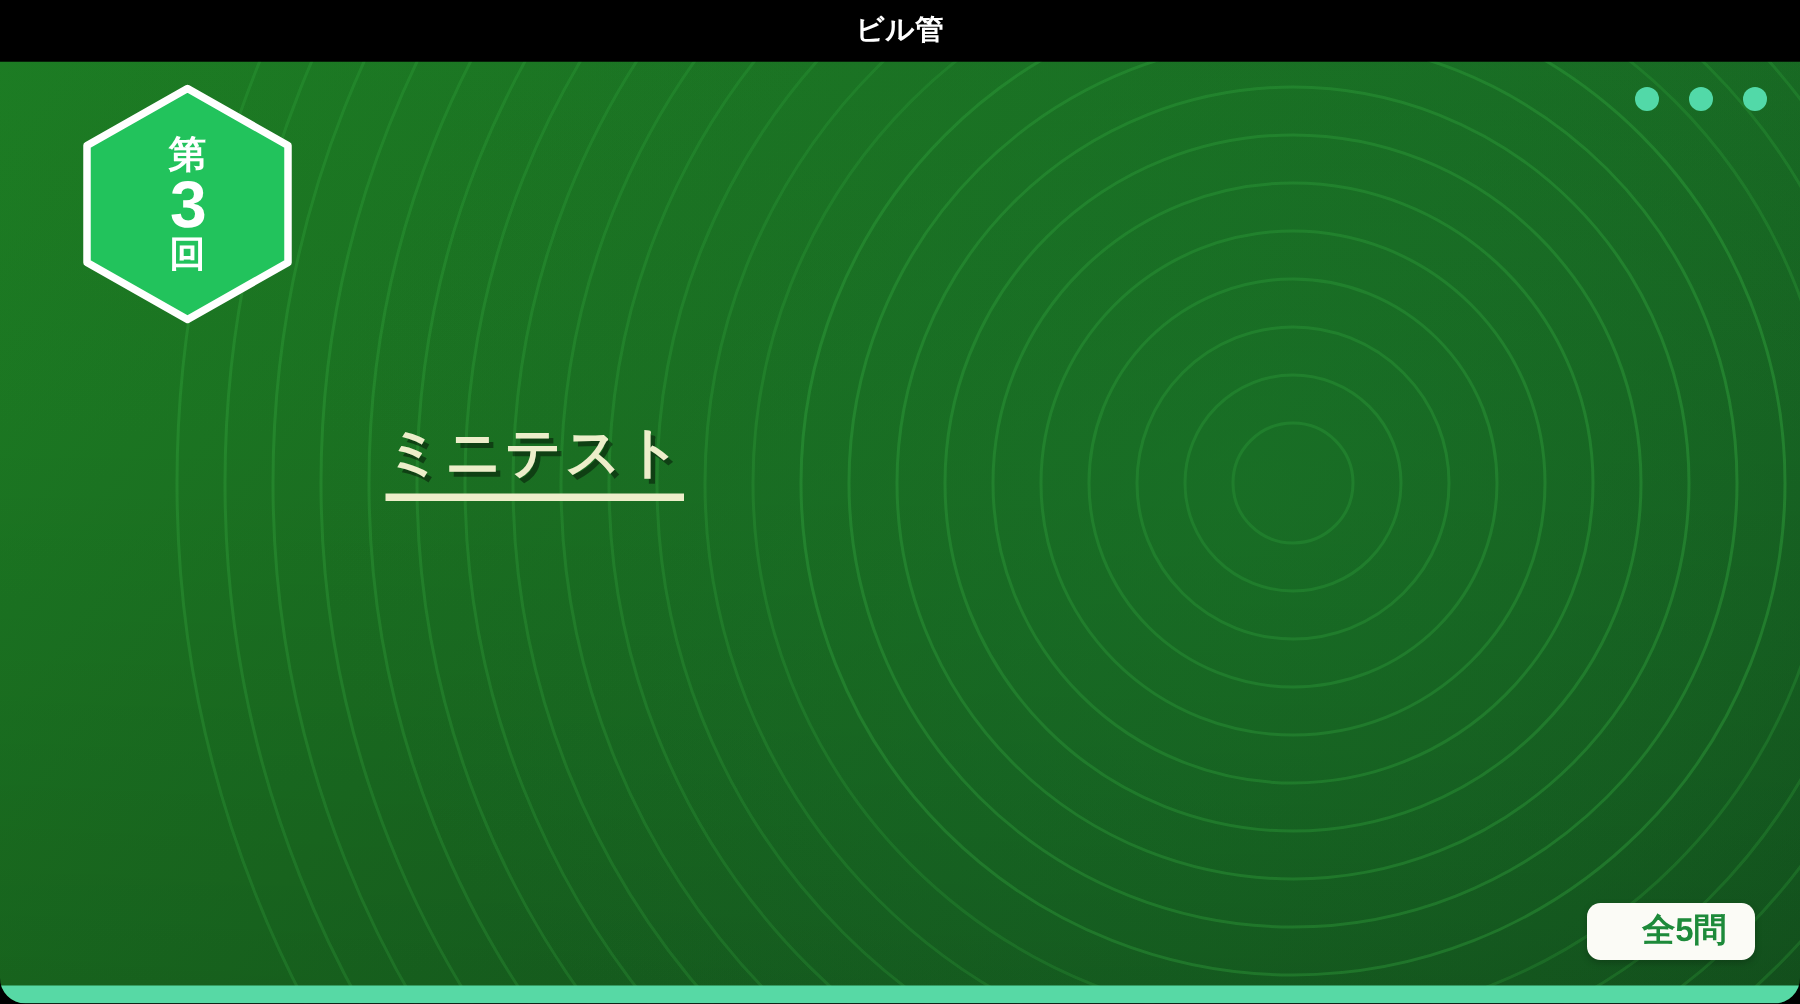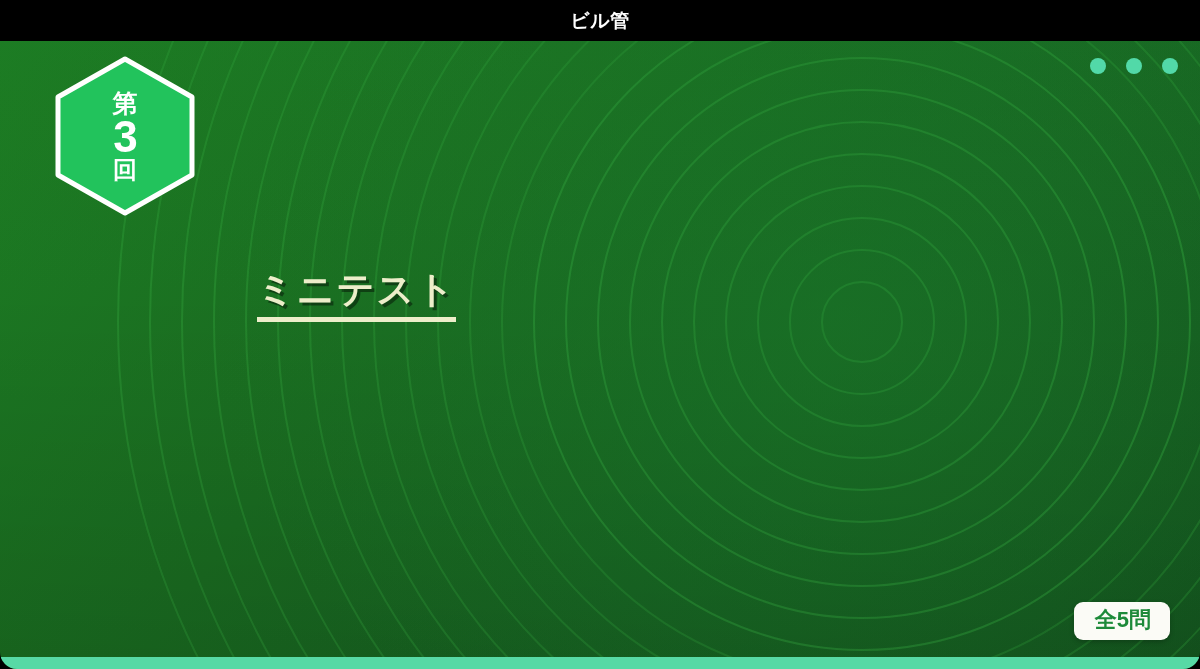--- a/index.html
+++ b/index.html
@@ -144,21 +144,21 @@
   .main-title {
     color: #ffffff;
     font-size: 54px;
     font-weight: bold;
     line-height: 1.12;
     letter-spacing: 1px;
     text-shadow: 3px 3px 0px rgba(0,0,0,0.45), 0 2px 6px rgba(0,0,0,0.35);
     white-space: nowrap;
   }
   .sub-title-row {
-    margin-top: 10px;
+    margin-top: 22px;
     padding-left: 8px;
   }
   .sub-title {
     display: inline-block;
     color: #edeeca;
     font-size: 37px;
     font-weight: bold;
     line-height: 1.15;
     letter-spacing: 2px;
     text-shadow: 3px 3px 0px rgba(0,0,0,0.42);
@@ -169,21 +169,21 @@
 
   
   .count-pill {
     position: absolute;
     right: 30px;
     bottom: 29px;
     background: #fbfbf6;
     color: #1d8a3a;
     font-size: 22px;
     font-weight: bold;
-    padding: 7px 19px 9px 21px;
+    padding: 7px 19px 9px 37px;
     border-radius: 9px;
     line-height: 1;
     box-shadow: 0 2px 5px rgba(0,0,0,0.22);
     z-index: 25;
   }
 
   
   .bottombar {
     position: absolute;
     left: 0;

